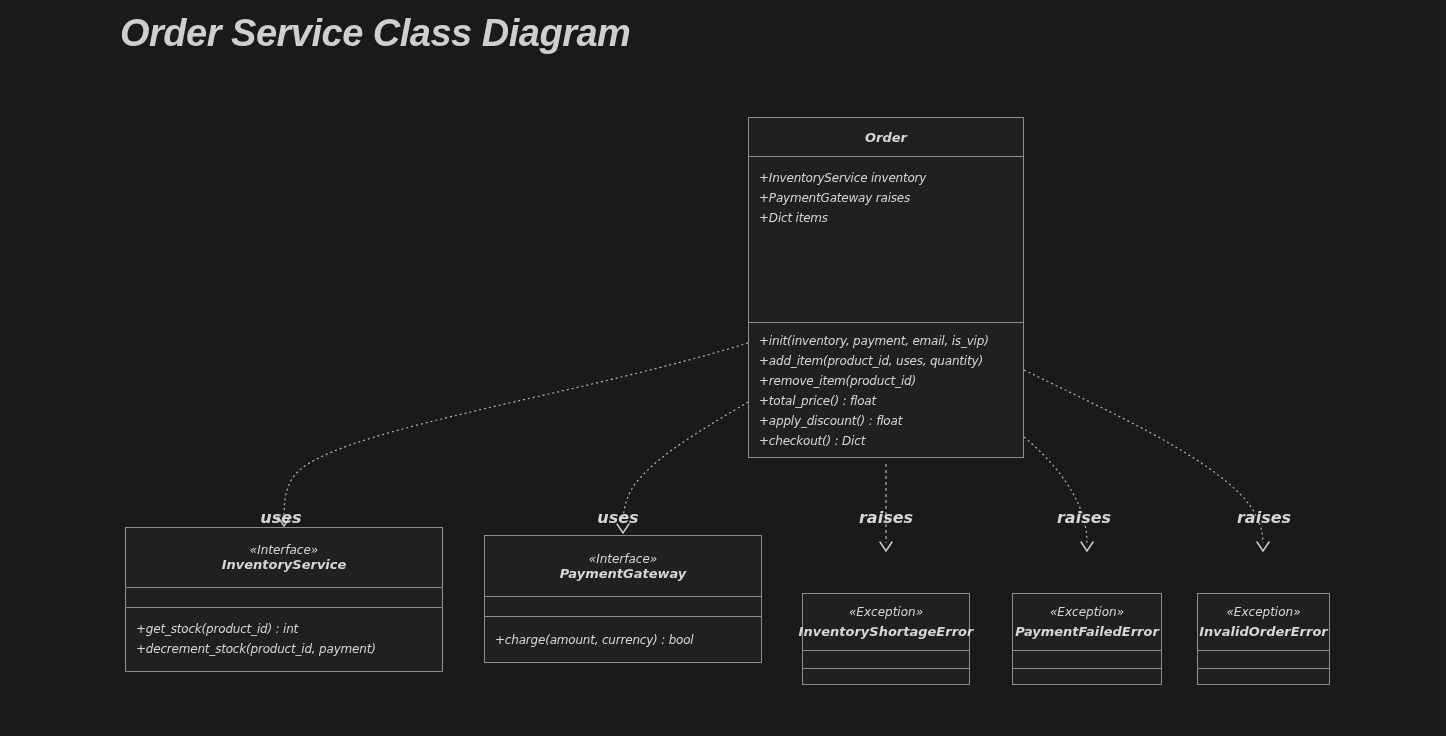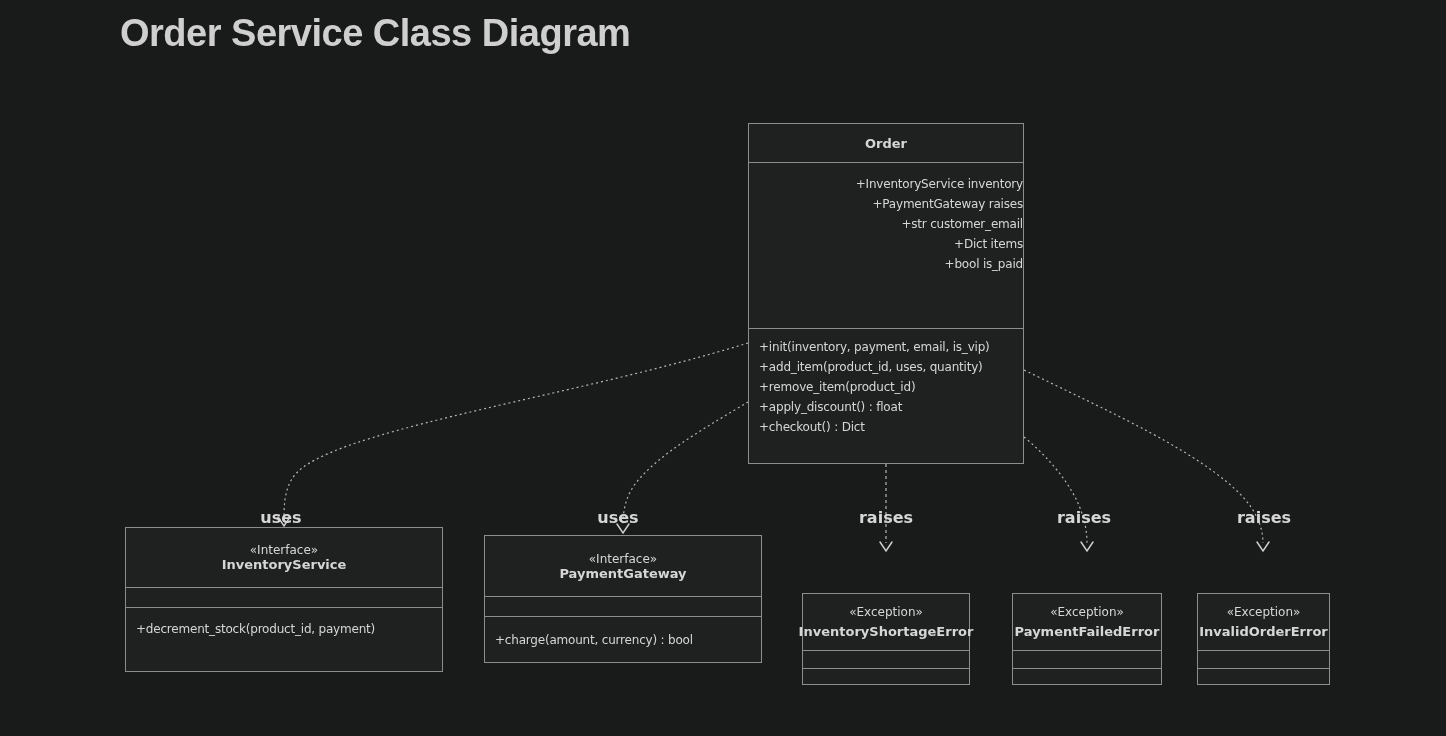--- a/index.html
+++ b/index.html
@@ -12,20 +12,21 @@
   }
   *{margin:0;padding:0;box-sizing:border-box;}
   html,body{background:var(--background);}
   #stage{
     position:relative;
     width:1446px;height:736px;
     background:var(--background);
     overflow:hidden;
     font-family:"DejaVu Sans",sans-serif;
     color:var(--text);
+    font-style:italic;
   }
   #diagram-title{
     position:absolute;left:120px;top:12px;
     font-family:"Liberation Sans",sans-serif;
     font-size:38px;font-weight:700;letter-spacing:-0.5px;
     color:var(--title-text);
   }
   svg#edges-layer{position:absolute;left:0;top:0;width:1446px;height:736px;}
   svg#edges-layer path.edge{fill:none;stroke:var(--edge);stroke-width:1.2;stroke-dasharray:2 3;}
   svg#edges-layer path.edge.vert{stroke-dasharray:3 3;}
@@ -41,23 +42,23 @@
   }
   .box-title{
     display:flex;flex-direction:column;align-items:center;justify-content:center;
     text-align:center;
   }
   .class-name{font-size:13px;font-weight:700;color:var(--text);}
   .stereotype{font-size:12px;color:var(--text);}
   .section{border-top:1px solid var(--node-border);}
   .member{height:20px;line-height:20px;font-size:12px;letter-spacing:-0.2px;white-space:nowrap;color:var(--text);}
   
-  #order-box{left:748px;top:123px;width:276px;height:341px;}
+  #order-box{left:748px;top:117px;width:276px;height:341px;}
   #order-box .box-title{height:38px;}
-  #order-box .attrs{height:166px;padding:11px 0 0 10px;text-align:right;}
+  #order-box .attrs{height:166px;padding:11px 0 0 10px;}
   #order-box .methods{height:135px;padding:8px 0 0 10px;}
   
   #inventory-box{left:125px;top:527px;width:318px;height:145px;}
   #inventory-box .box-title{height:59px;}
   #inventory-box .empty-row{height:20px;}
   #inventory-box .methods{height:64px;padding:11px 0 0 10px;}
   #payment-box{left:484px;top:535px;width:278px;height:128px;}
   #payment-box .box-title{height:60px;}
   #payment-box .empty-row{height:20px;}
   #payment-box .methods{height:46px;padding:13px 0 0 10px;}
@@ -104,40 +105,40 @@
   <div class="edge-label" id="label-raises-2">raises</div>
   <div class="edge-label" id="label-raises-3">raises</div>
 
   <div class="uml-box" id="order-box">
     <div class="box-title">
       <div class="class-name">Order</div>
     </div>
     <div class="section attrs">
       <div class="member">+InventoryService inventory</div>
       <div class="member">+PaymentGateway raises</div>
-      <div class="member">+str customer_email</div>
       <div class="member">+Dict items</div>
-      <div class="member">+bool is_paid</div>
     </div>
     <div class="section methods">
       <div class="member">+init(inventory, payment, email, is_vip)</div>
       <div class="member">+add_item(product_id, uses, quantity)</div>
       <div class="member">+remove_item(product_id)</div>
+      <div class="member">+total_price() : float</div>
       <div class="member">+apply_discount() : float</div>
       <div class="member">+checkout() : Dict</div>
     </div>
   </div>
 
   <div class="uml-box" id="inventory-box">
     <div class="box-title">
       <div class="stereotype">«Interface»</div>
       <div class="class-name">InventoryService</div>
     </div>
     <div class="section empty-row"></div>
     <div class="section methods">
+      <div class="member">+get_stock(product_id) : int</div>
       <div class="member">+decrement_stock(product_id, payment)</div>
     </div>
   </div>
 
   <div class="uml-box" id="payment-box">
     <div class="box-title">
       <div class="stereotype">«Interface»</div>
       <div class="class-name">PaymentGateway</div>
     </div>
     <div class="section empty-row"></div>

